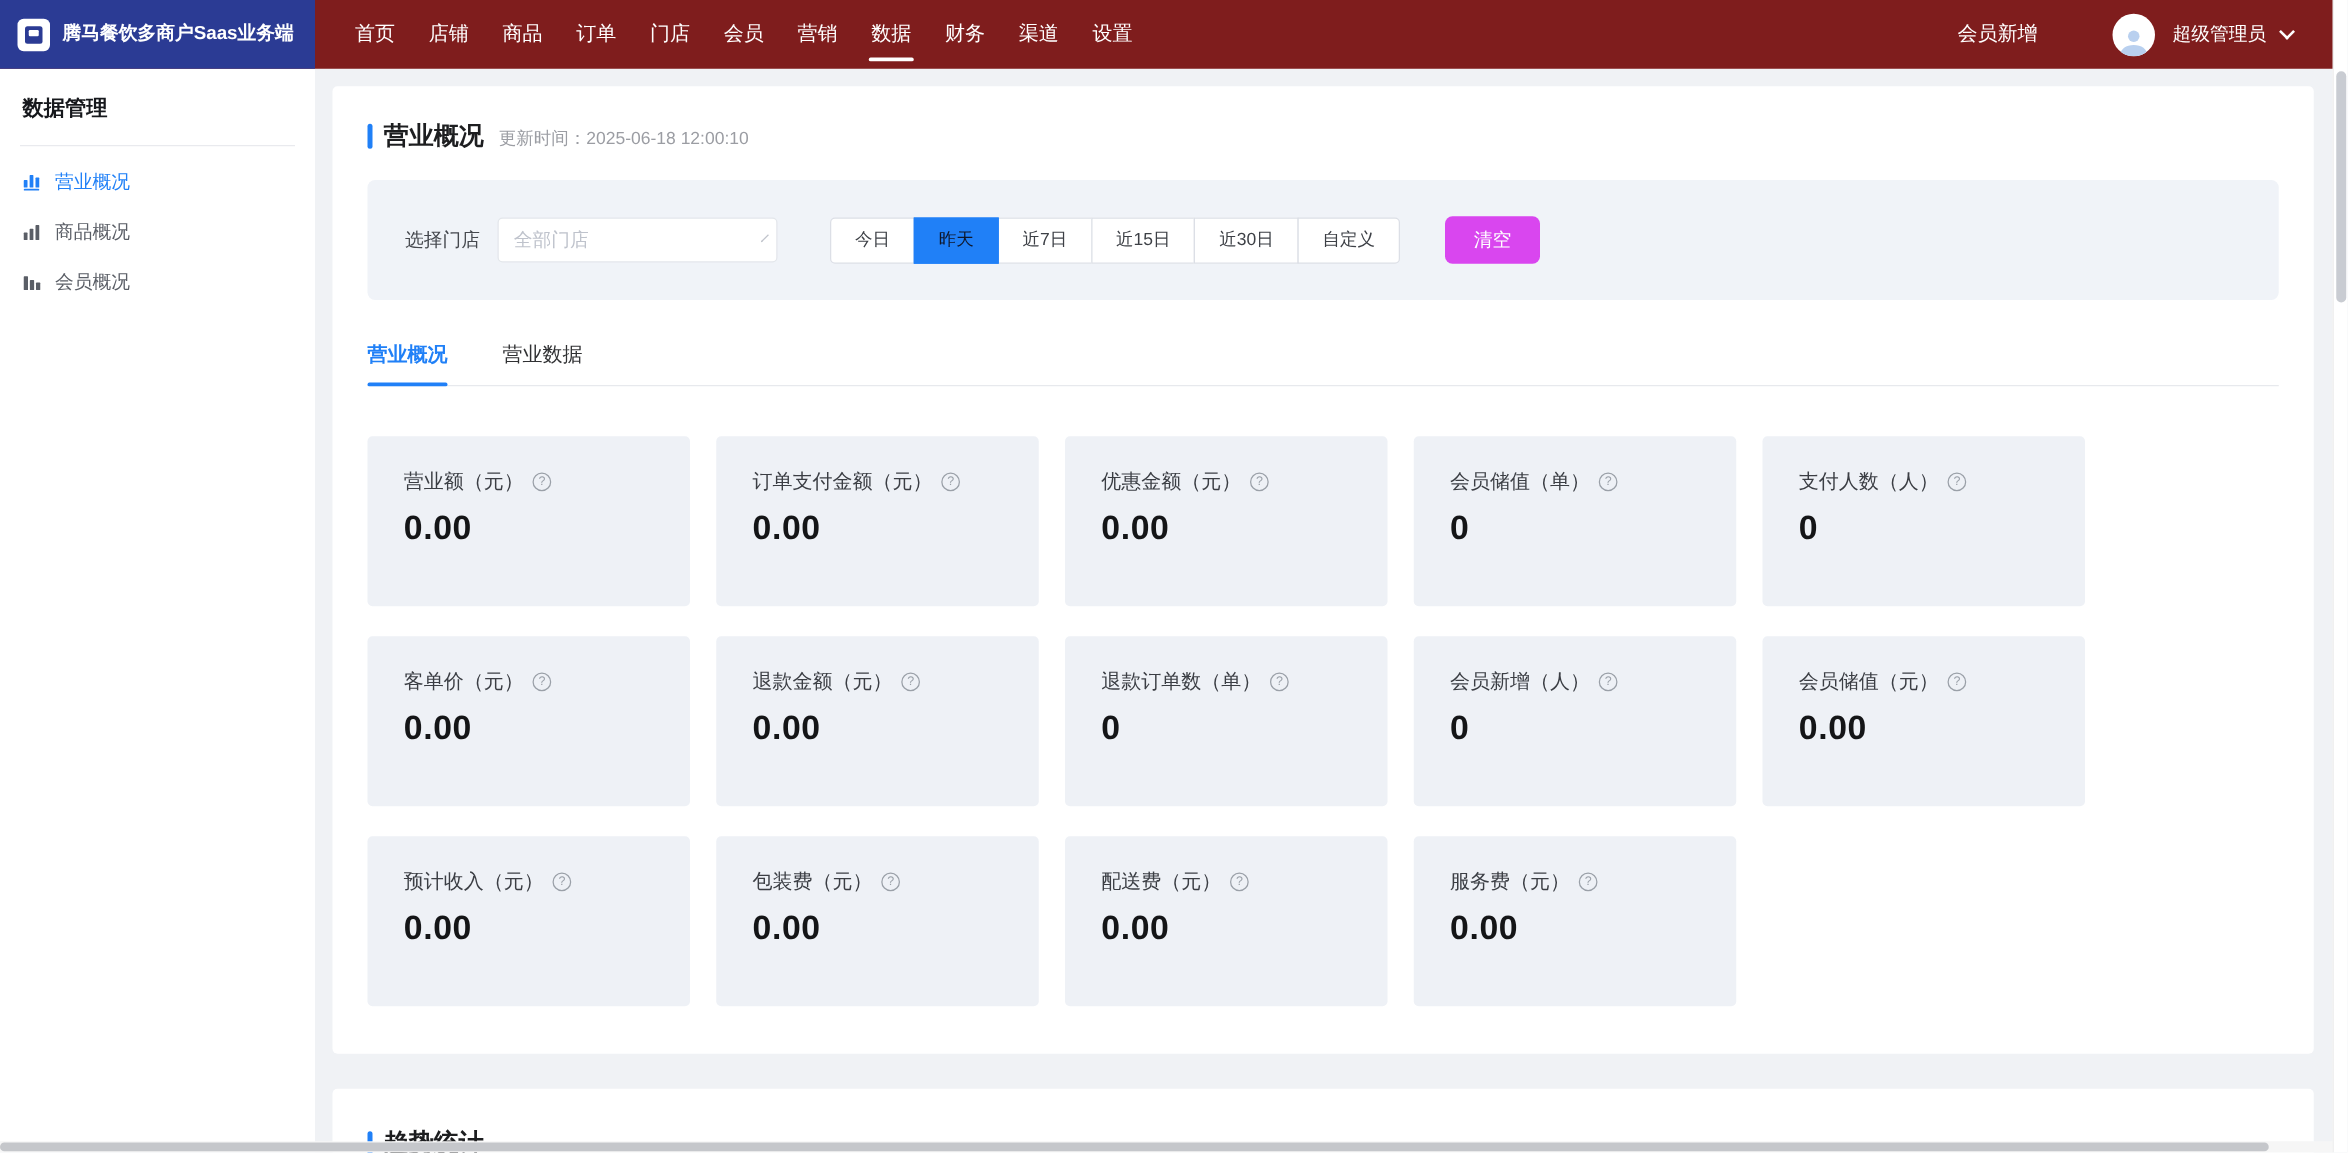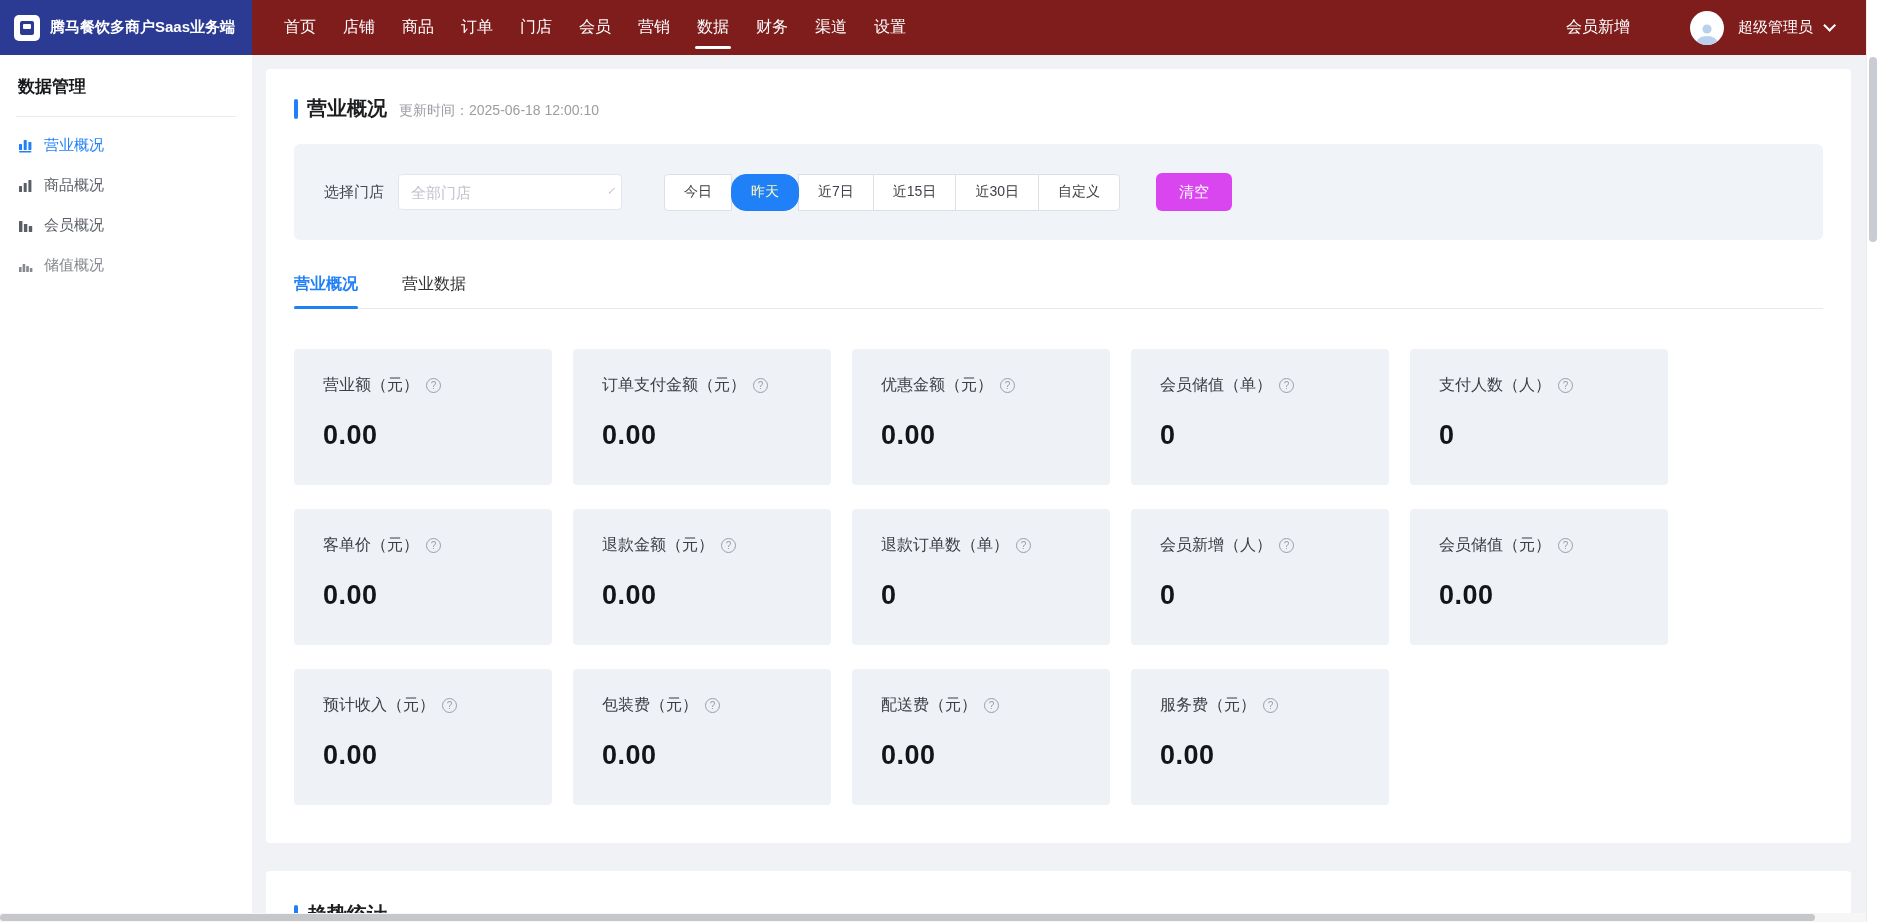--- a/index.html
+++ b/index.html
@@ -46,35 +46,35 @@
   .filter-box { margin-top:22px; background:#f0f3f8; border-radius:6px; height:96px; display:flex; align-items:center; padding:0 30px; }
   .filter-label { font-size:15px; color:#45484e; margin-right:14px;font-family:Liberation Serif, serif; }
   .store-select { width:224px; height:36px; background:#ffffff; border:1px solid #e3e6eb; border-radius:4px; display:flex; align-items:center; padding:0 12px; cursor:pointer; }
   .store-select input { border:none; outline:none; flex:1; font-size:15px; color:#606266; background:transparent; font-family:"Liberation Sans",sans-serif; }
   .store-select input::placeholder { color:#bfc3cc; }
   .select-caret { width:8px; height:8px; border-right:1.5px solid #c0c4cc; border-bottom:1.5px solid #c0c4cc; transform:rotate(45deg) translateY(-2px); }
   .date-group { display:flex; margin-left:42px; }
   .date-btn { height:37px; padding:0 19px; background:#ffffff; border:1px solid #dcdfe6; font-size:14px; color:#3d4046; display:flex; align-items:center; cursor:pointer; margin-left:-1px; font-family:"Liberation Sans",sans-serif; }
   .date-btn:first-child { border-radius:4px 0 0 4px; margin-left:0; }
   .date-btn:last-child { border-radius:0 4px 4px 0; }
-  .date-btn.active { background:#2080f7; border-color:#2080f7; color:#fef9c3; position:relative; z-index:1;border-radius:15px; }
+  .date-btn.active { background:#2080f7; border-color:#2080f7; color:#0f172a; position:relative; z-index:1; }
   .clear-btn { margin-left:36px; height:38px; padding:0 23px; background:#d946ef; color:#ffffff; border:none; border-radius:6px; font-size:15px; cursor:pointer; font-family:"Liberation Sans",sans-serif; }
 
   
   .tabs { margin-top:34px; display:flex; gap:44px; border-bottom:1px solid #e7e9ed; }
   .tab { font-size:16px; color:#303133; padding-bottom:13px; cursor:pointer; position:relative; }
   .tab.active { color:#2080f7; font-weight:bold; }
   .tab.active::after { content:""; position:absolute; left:0; right:0; bottom:-1px; height:3px; background:#2080f7; border-radius:2px; }
 
   
   .stats-grid { margin-top:40px; display:grid; grid-template-columns:repeat(5, 258px); gap:24px 21px; }
   .stat-card { background:#eef1f6; border-radius:4px; height:136px; padding:26px 0 0 29px; }
   .stat-label-row { display:flex; align-items:center; gap:7px; font-size:16px; color:#3b3e44; }
   .q-icon { width:15px; height:15px; border:1px solid #9aa0a8; border-radius:50%; color:#9aa0a8; font-size:10px; line-height:13px; text-align:center; cursor:pointer; flex-shrink:0; }
-  .stat-value { margin-top:24px; font-size:27px; font-weight:bold; color:#141517; letter-spacing:0.5px; }
+  .stat-value { margin-top:11px; font-size:27px; font-weight:bold; color:#141517; letter-spacing:0.5px; }
 
   
   .vscrollbar { position:absolute; top:0; right:0; width:12px; height:922px; background:#ffffff; border-left:1px solid #ececec; }
   .vthumb { position:absolute; top:57px; left:2px; width:8px; height:185px; background:#c9ccd2; border-radius:4px; }
   .hscrollbar { position:absolute; bottom:0; left:0; width:1866px; height:9px; background:#f6f6f6; }
   .hthumb { position:absolute; top:1px; left:0; width:1815px; height:7px; background:#c5c7cb; border-radius:4px; }
 </style>
 </head>
 <body>
 
@@ -136,31 +136,20 @@
   <div class="side-item">
     <span class="icon">
       <svg width="15" height="15" viewBox="0 0 15 15" fill="currentColor">
           <rect x="1" y="3" width="3.4" height="11" rx="0.5"></rect>
           <rect x="5.9" y="6" width="3.4" height="8" rx="0.5"></rect>
           <rect x="10.8" y="8" width="3.4" height="6" rx="0.5"></rect>
         </svg>
     </span>
     <span>会员概况</span>
   </div>
-  <div class="side-item dim">
-    <span class="icon">
-      <svg width="15" height="15" viewBox="0 0 15 15" fill="currentColor">
-          <rect x="1" y="9" width="2.6" height="5" rx="0.5"></rect>
-          <rect x="4.6" y="6" width="2.6" height="8" rx="0.5"></rect>
-          <rect x="8.2" y="8" width="2.6" height="6" rx="0.5"></rect>
-          <rect x="11.8" y="10" width="2.6" height="4" rx="0.5"></rect>
-        </svg>
-    </span>
-    <span>储值概况</span>
-  </div>
 </aside>
 
 <main class="main">
 
   <section class="card card-overview">
     <div class="section-header">
       <span class="section-bar"></span>
       <span class="section-title">营业概况</span>
       <span class="updated">
         <span>更新时间：</span><span>2025-06-18 12:00:10</span>

